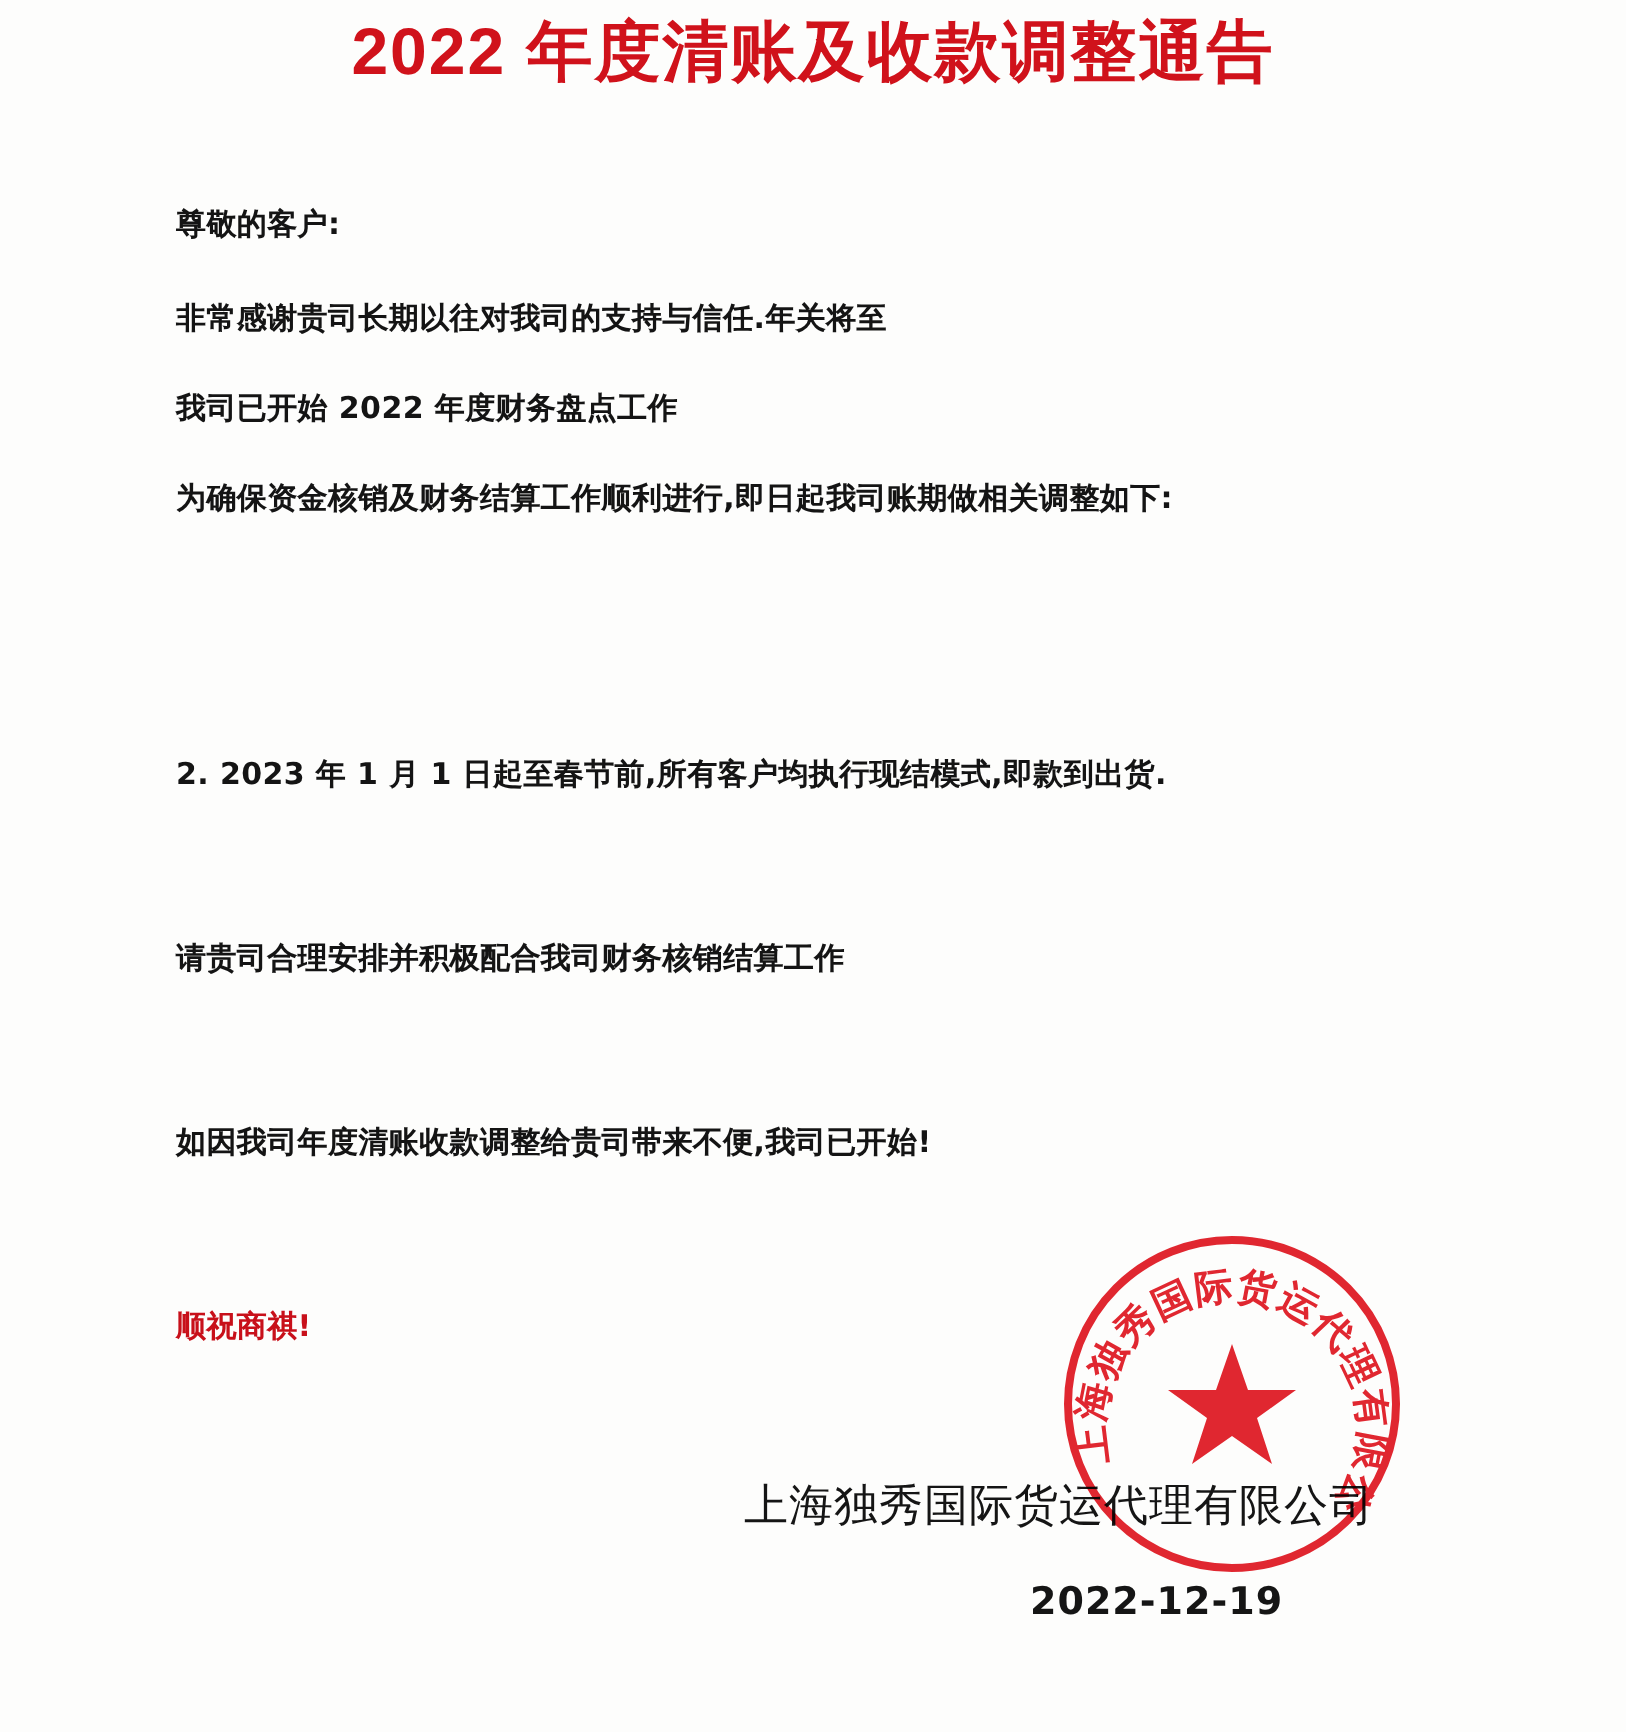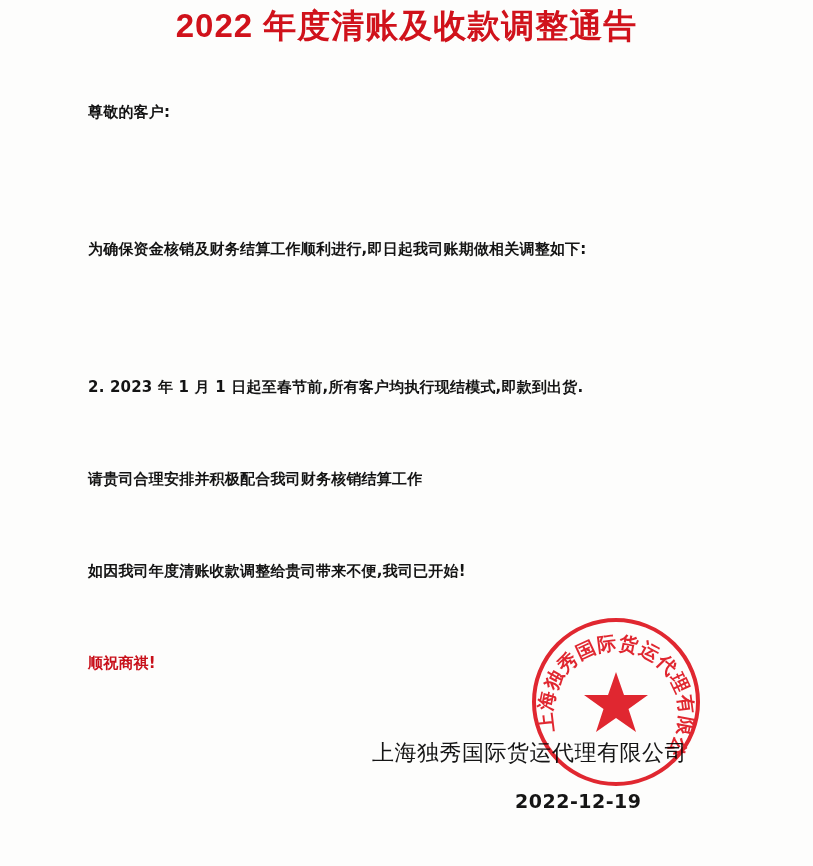--- a/index.html
+++ b/index.html
@@ -35,20 +35,22 @@
     }
   </style>
 </head>
 <body>
 
 <div class="page">
   <div class="title">2022 年度清账及收款调整通告</div>
 
   <div class="line" style="top:103px;">尊敬的客户:</div>
 
+  <div class="line" style="top:150px;">非常感谢贵司长期以往对我司的支持与信任.年关将至</div>
+  <div class="line" style="top:195px;">我司已开始 2022 年度财务盘点工作</div>
   <div class="line" style="top:240px;">为确保资金核销及财务结算工作顺利进行,即日起我司账期做相关调整如下:</div>
 
   <div class="line" style="top:378px;">2. 2023 年 1 月 1 日起至春节前,所有客户均执行现结模式,即款到出货.</div>
 
   <div class="line" style="top:470px;">请贵司合理安排并积极配合我司财务核销结算工作</div>
   <div class="line" style="top:562px;">如因我司年度清账收款调整给贵司带来不便,我司已开始!</div>
 
   <div class="line closing" style="top:654px;">顺祝商祺!</div>
 
   <div class="company">上海独秀国际货运代理有限公司</div>

